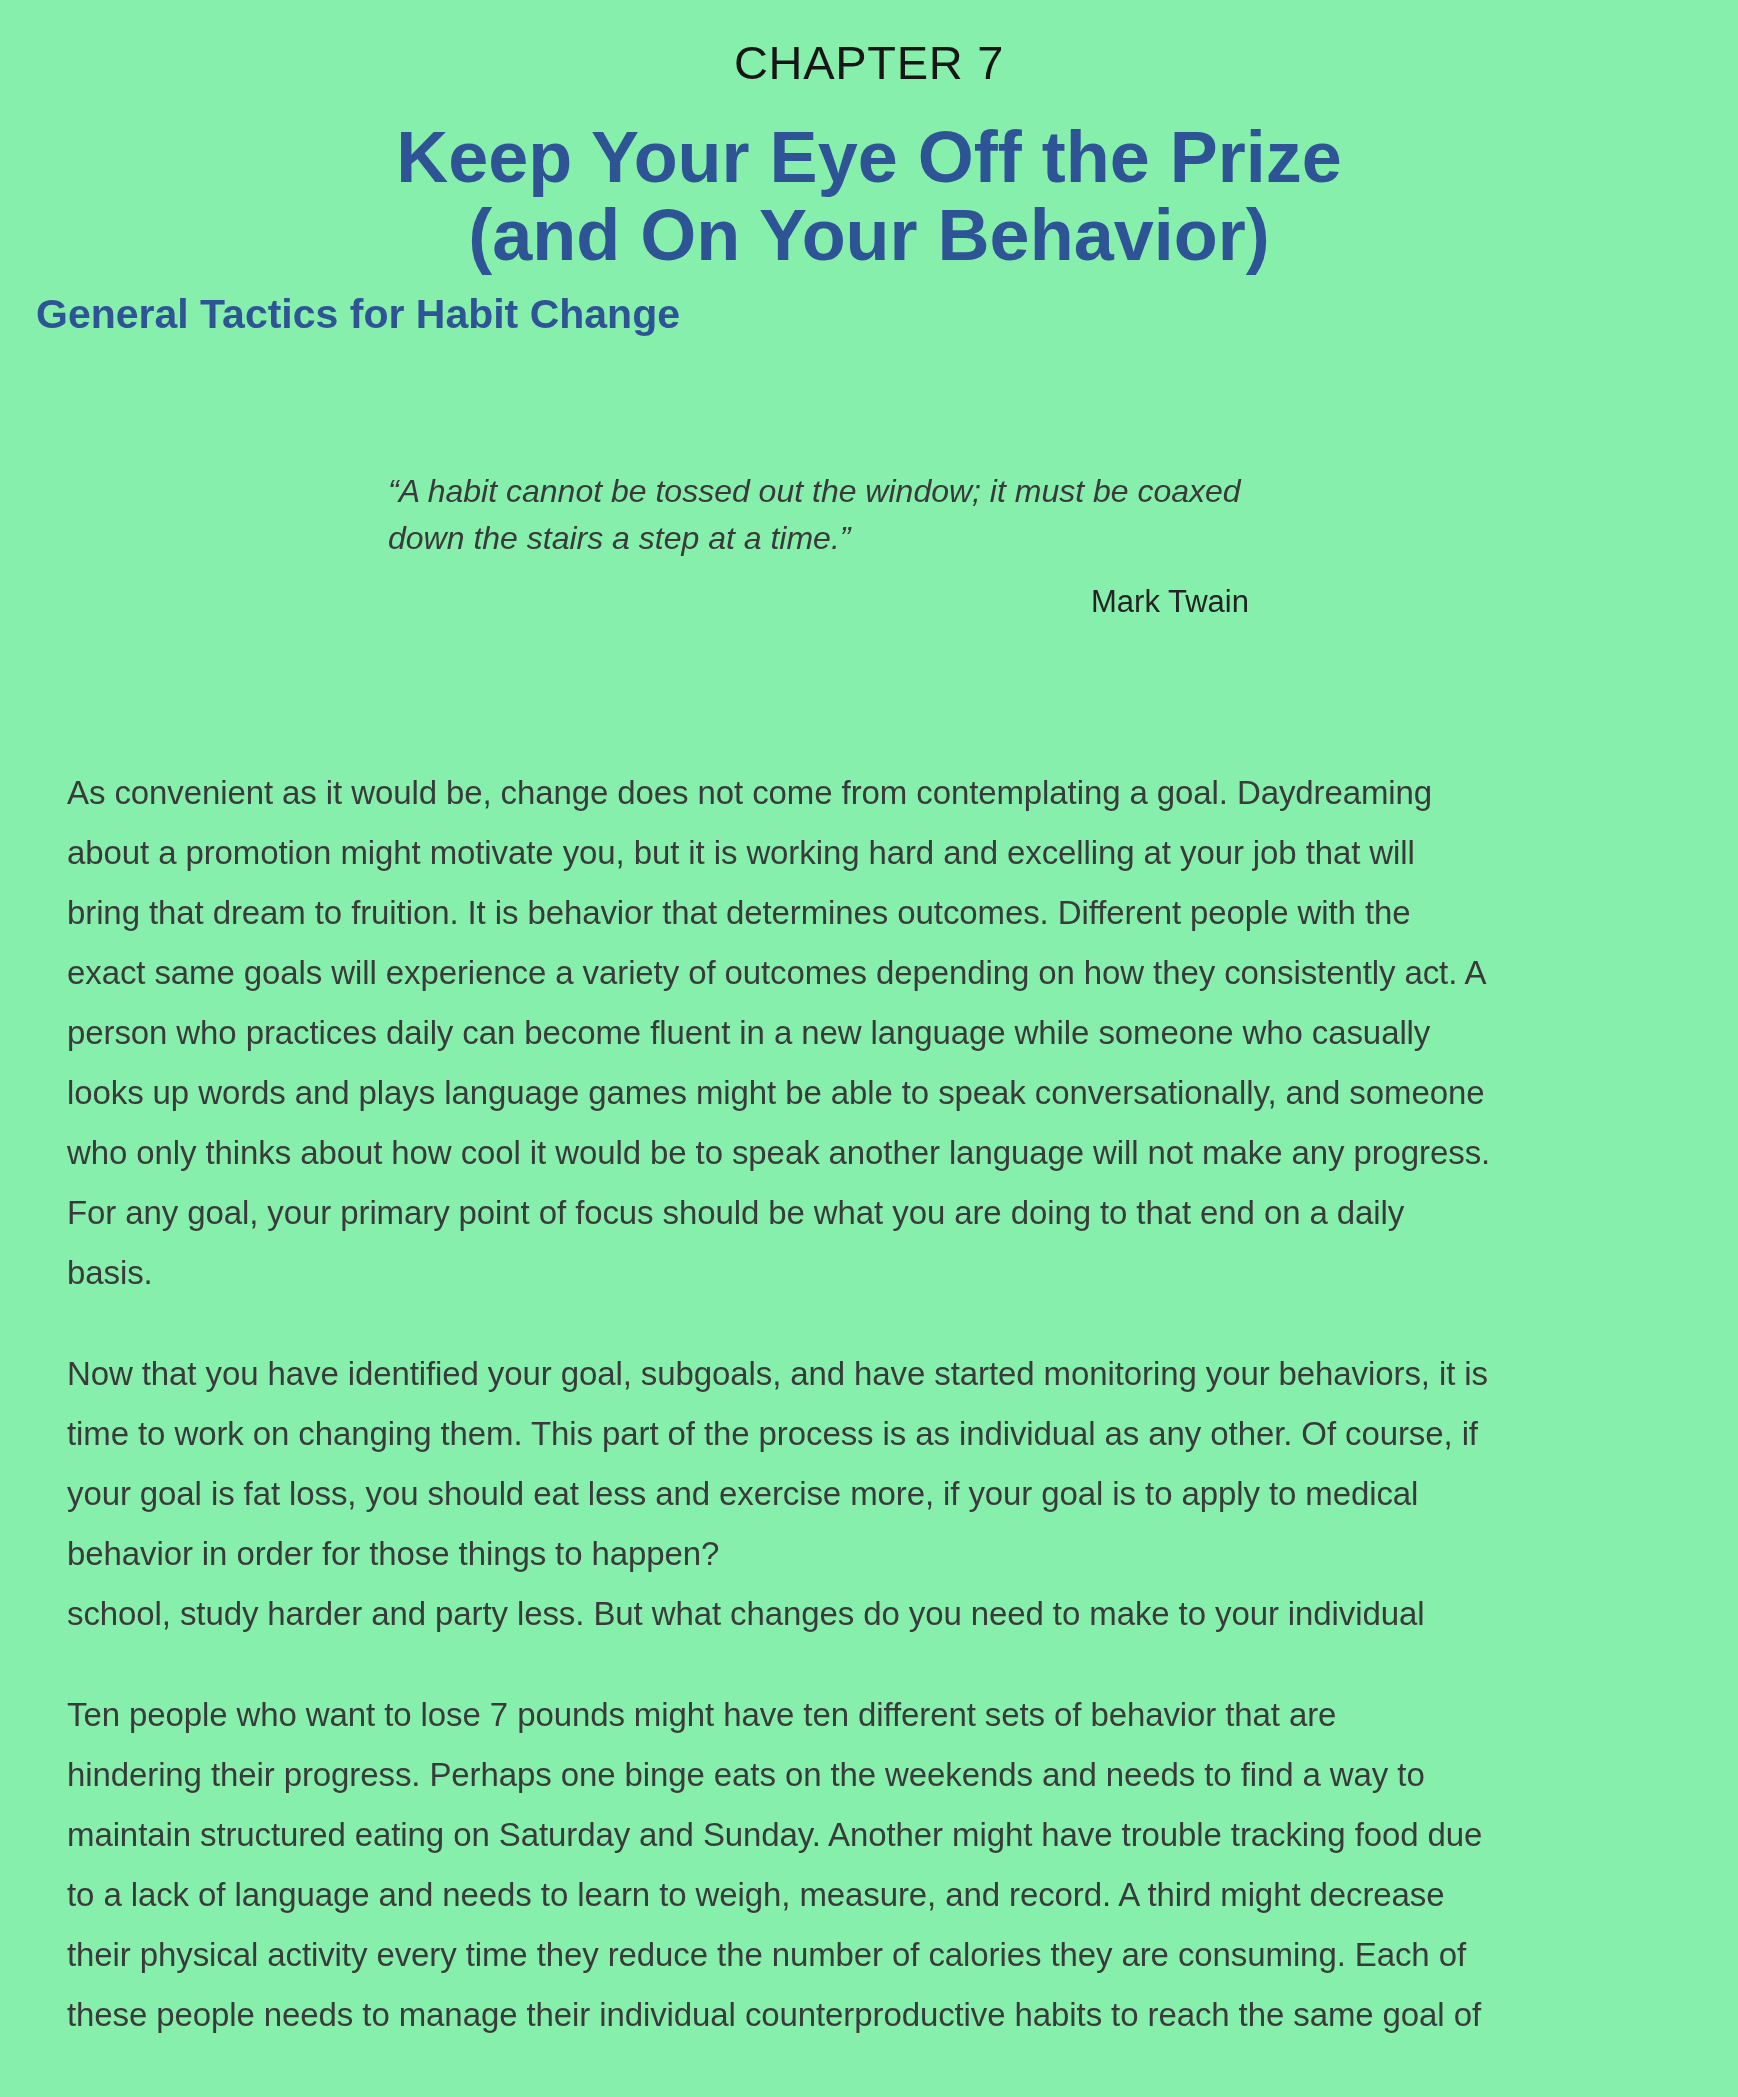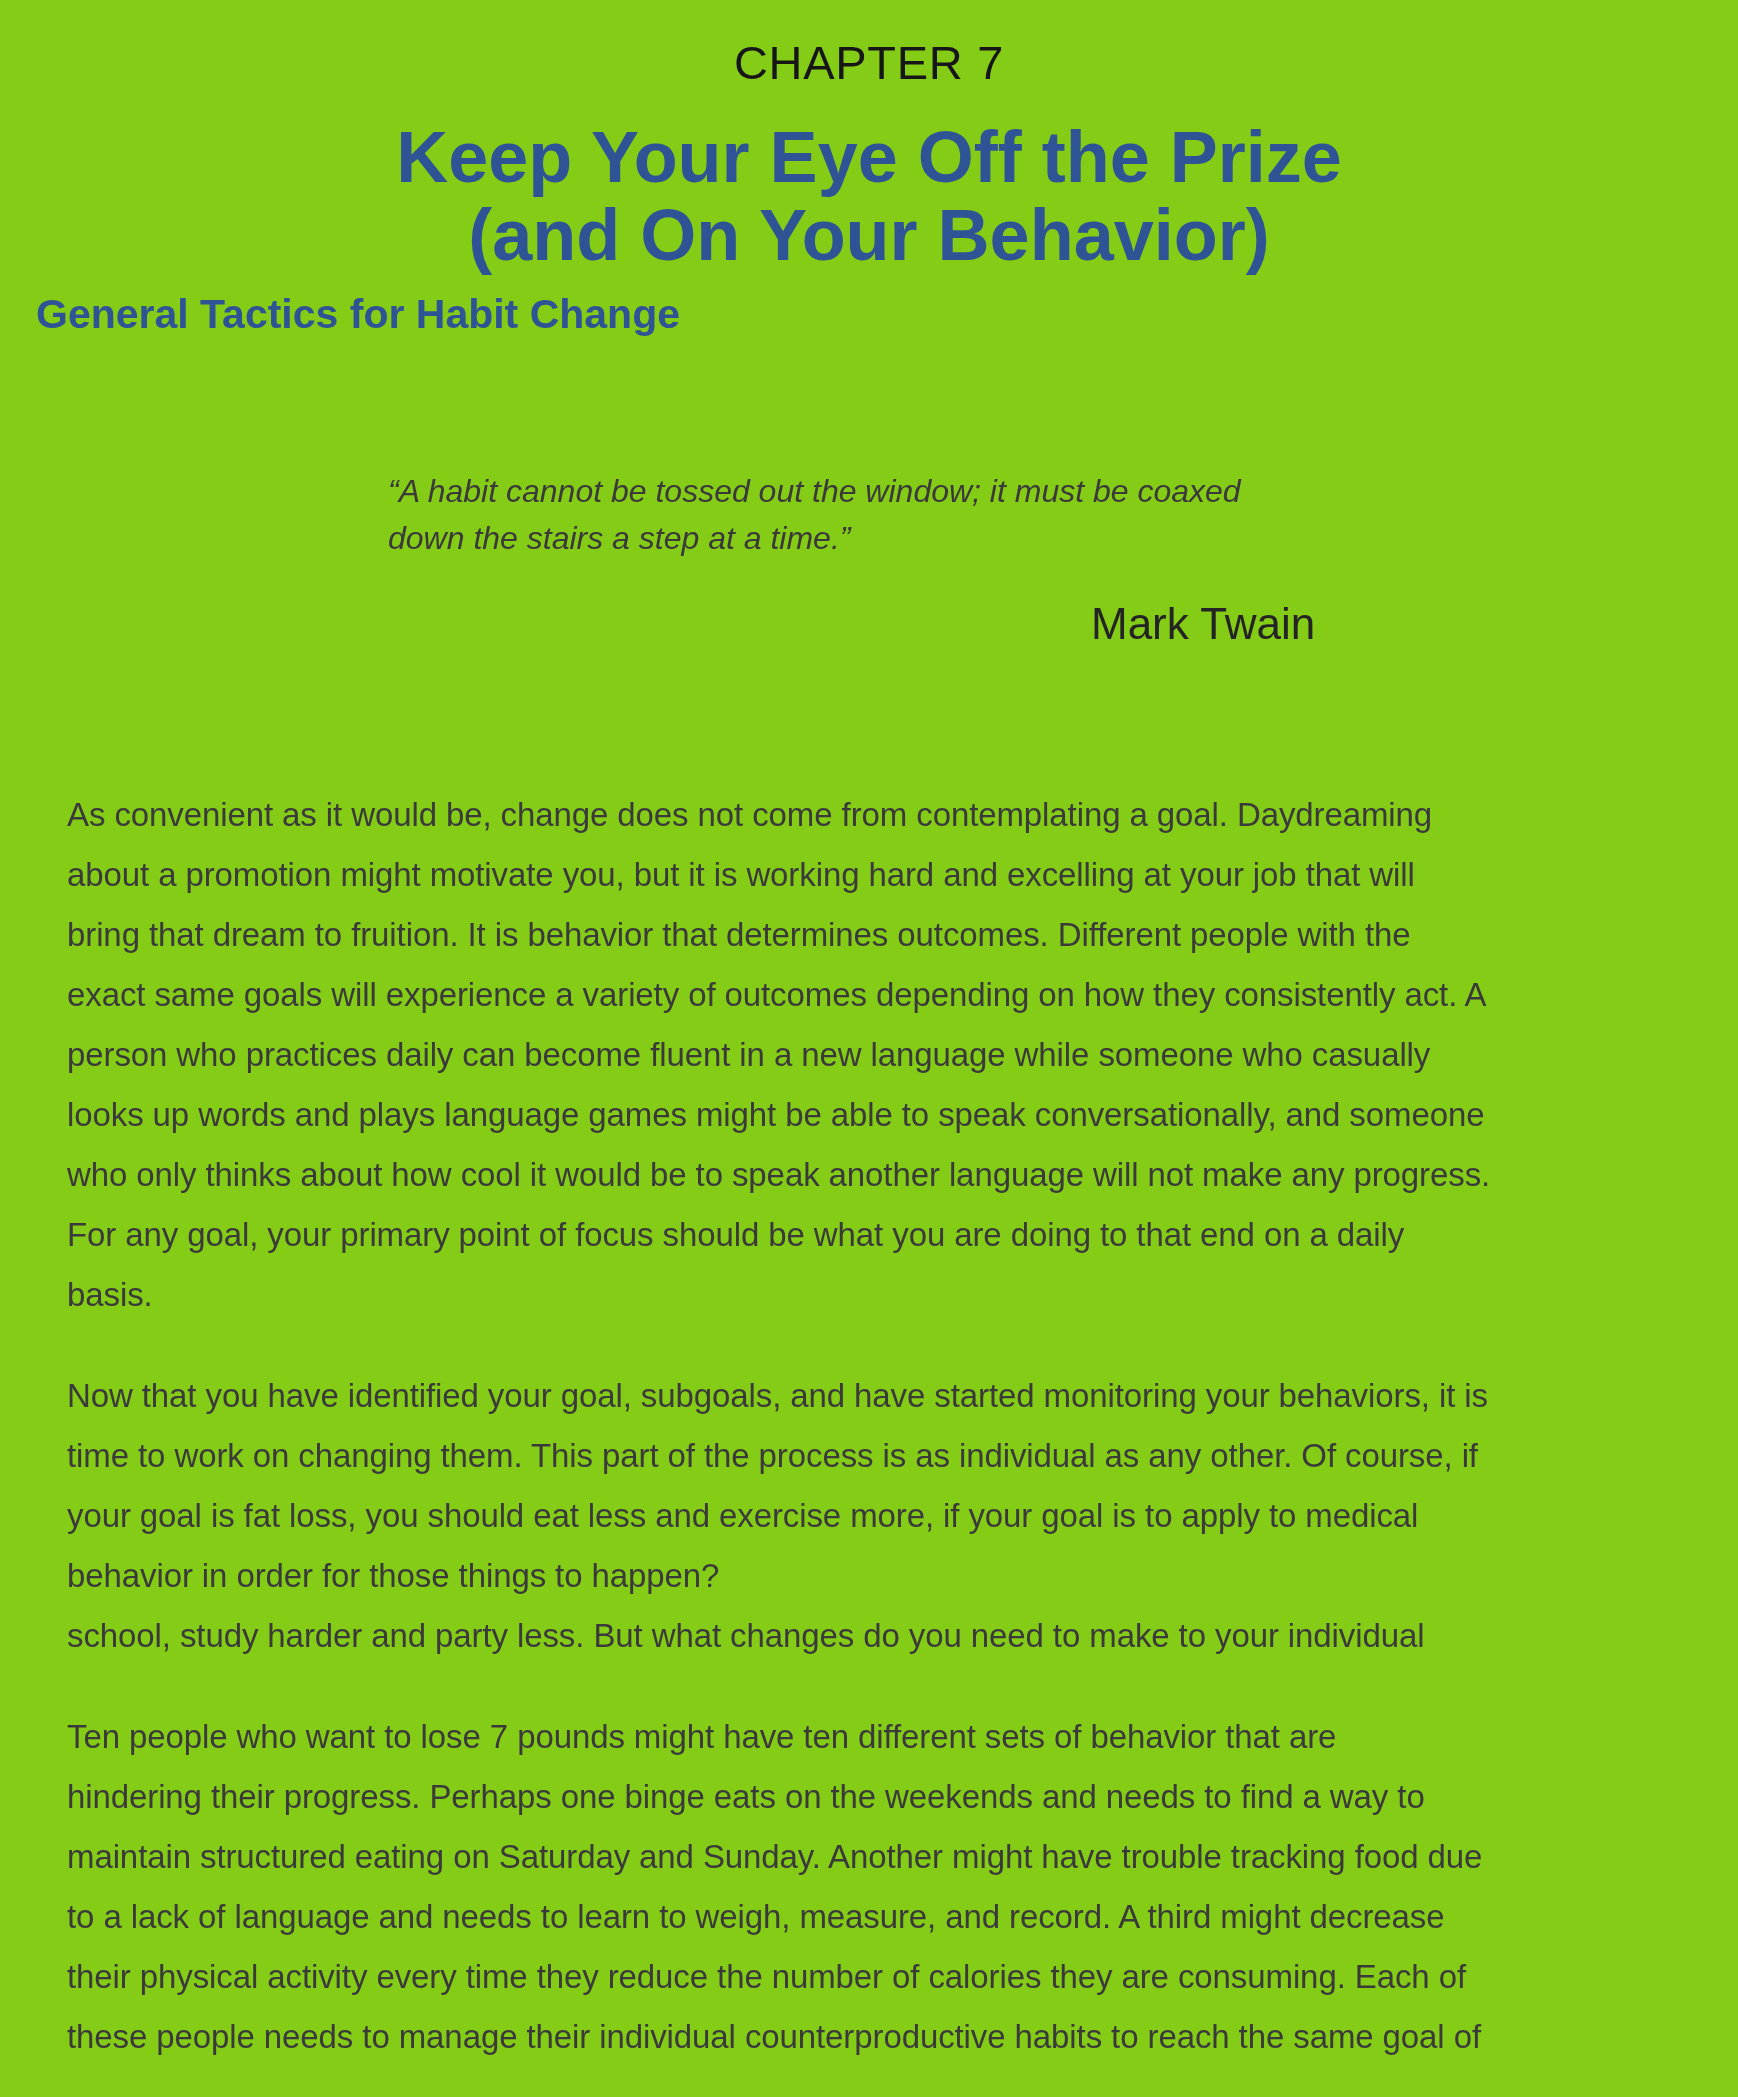--- a/index.html
+++ b/index.html
@@ -1,20 +1,20 @@
 <!DOCTYPE html>
 <html style="--accent: #2F5496; --body-color: #3A3A3A; --heading-color: #161616;font-size:11.3px"><head>
 <meta charset="utf-8">
 <style>
   html, body { margin: 0; padding: 0; background: #ffffff; }
   .page {
     position: relative;
     width: 1738px;
     height: 2097px;
-    background: #84cc16;
+    background: #86efac;
     overflow: hidden;
     font-family: "Liberation Sans", sans-serif;
     box-sizing: border-box;
   }
   .chapter {
     padding-top: 35px;
     text-align: center;
     font-size: 47px;
     letter-spacing: 0.7px;
     color: var(--heading-color, #161616);
@@ -38,24 +38,24 @@
   .quote-block {
     margin-top: 130px;
     margin-left: 388px;
     margin-right: 169px;
     font-size: 32px;
     font-style: italic;
     line-height: 47px;
     color: var(--body-color, #3a3a3a);
   }
   .attribution {
-    margin-top: 38px;
+    margin-top: 16px;
     margin-left: 703px;
     font-style: normal;
-    font-size: 44px;
+    font-size: 31px;
     color: #242424;
   }
   .body-text {
     margin-top: 138px;
     padding: 0 44px 0 67px;
     font-size: 33px;
     font-weight: 300;
     letter-spacing: -0.1px;
     color: var(--body-color, #3a3a3a);
   }

